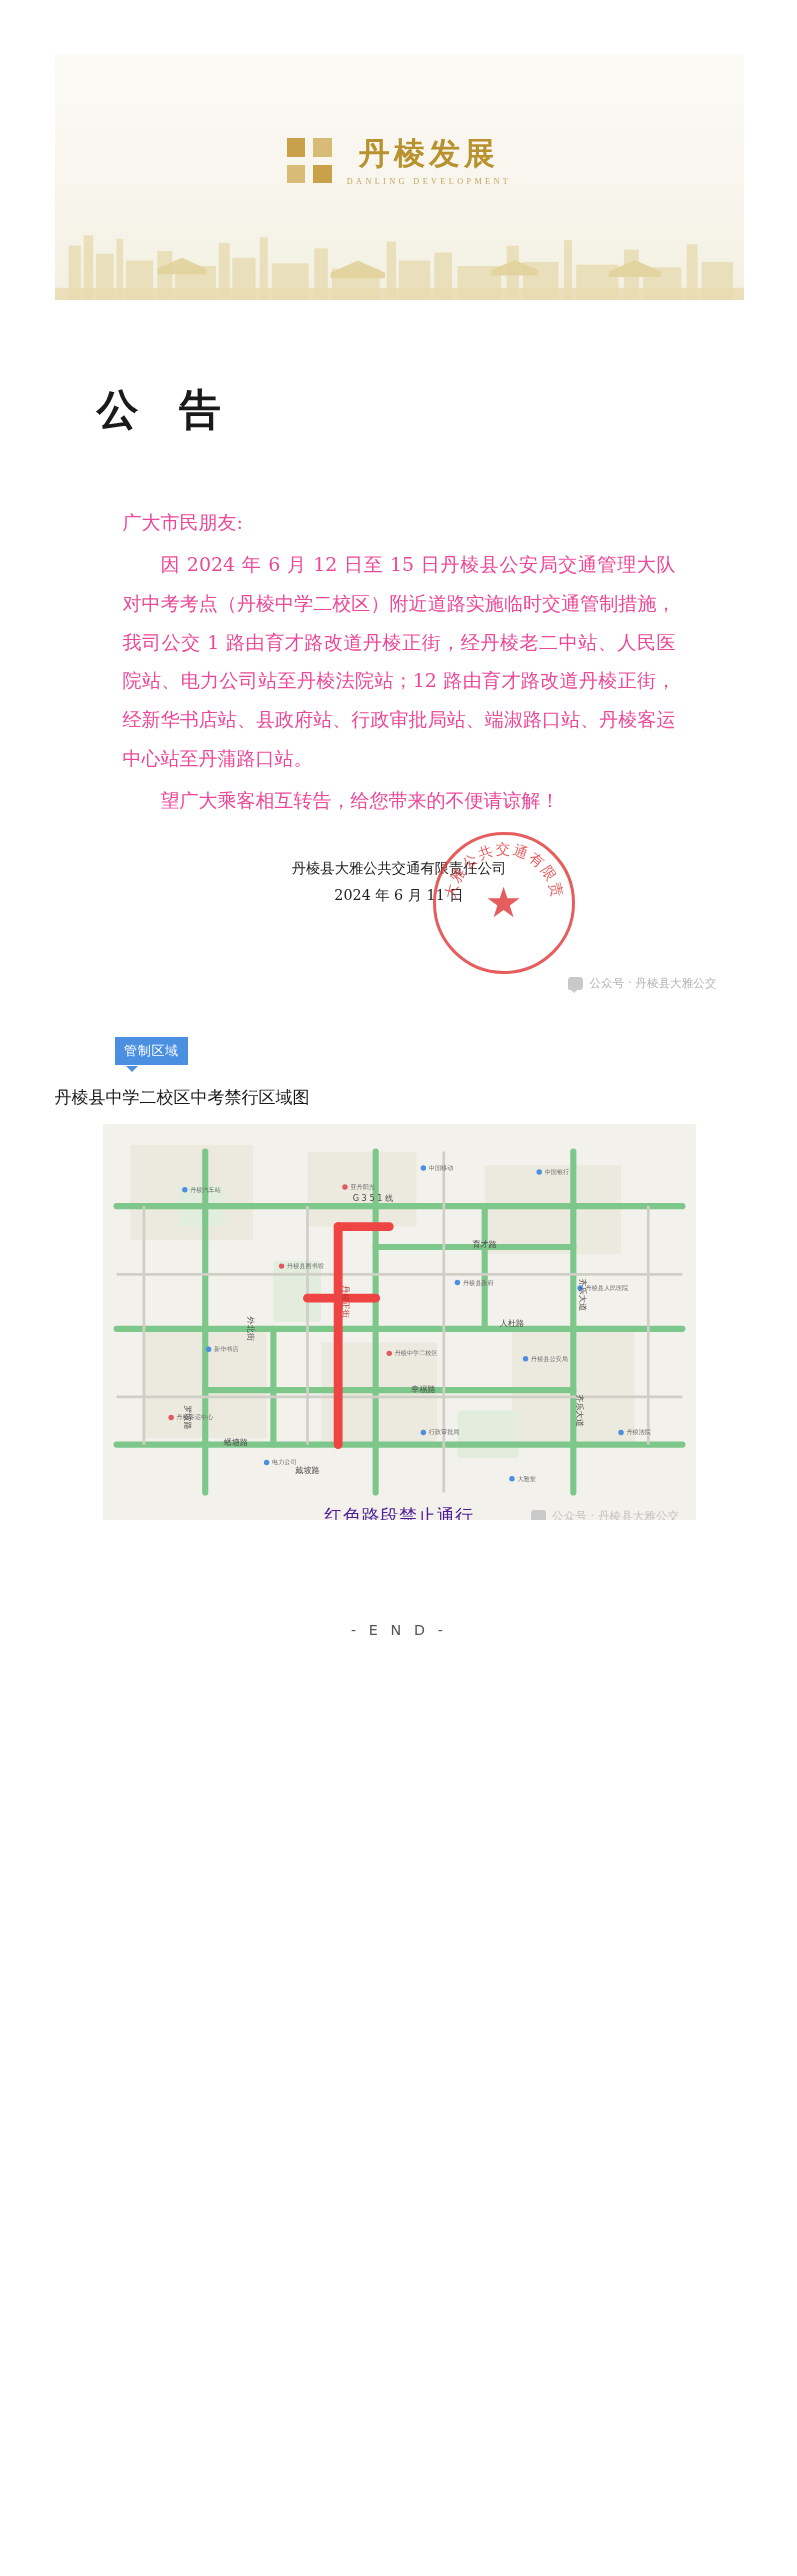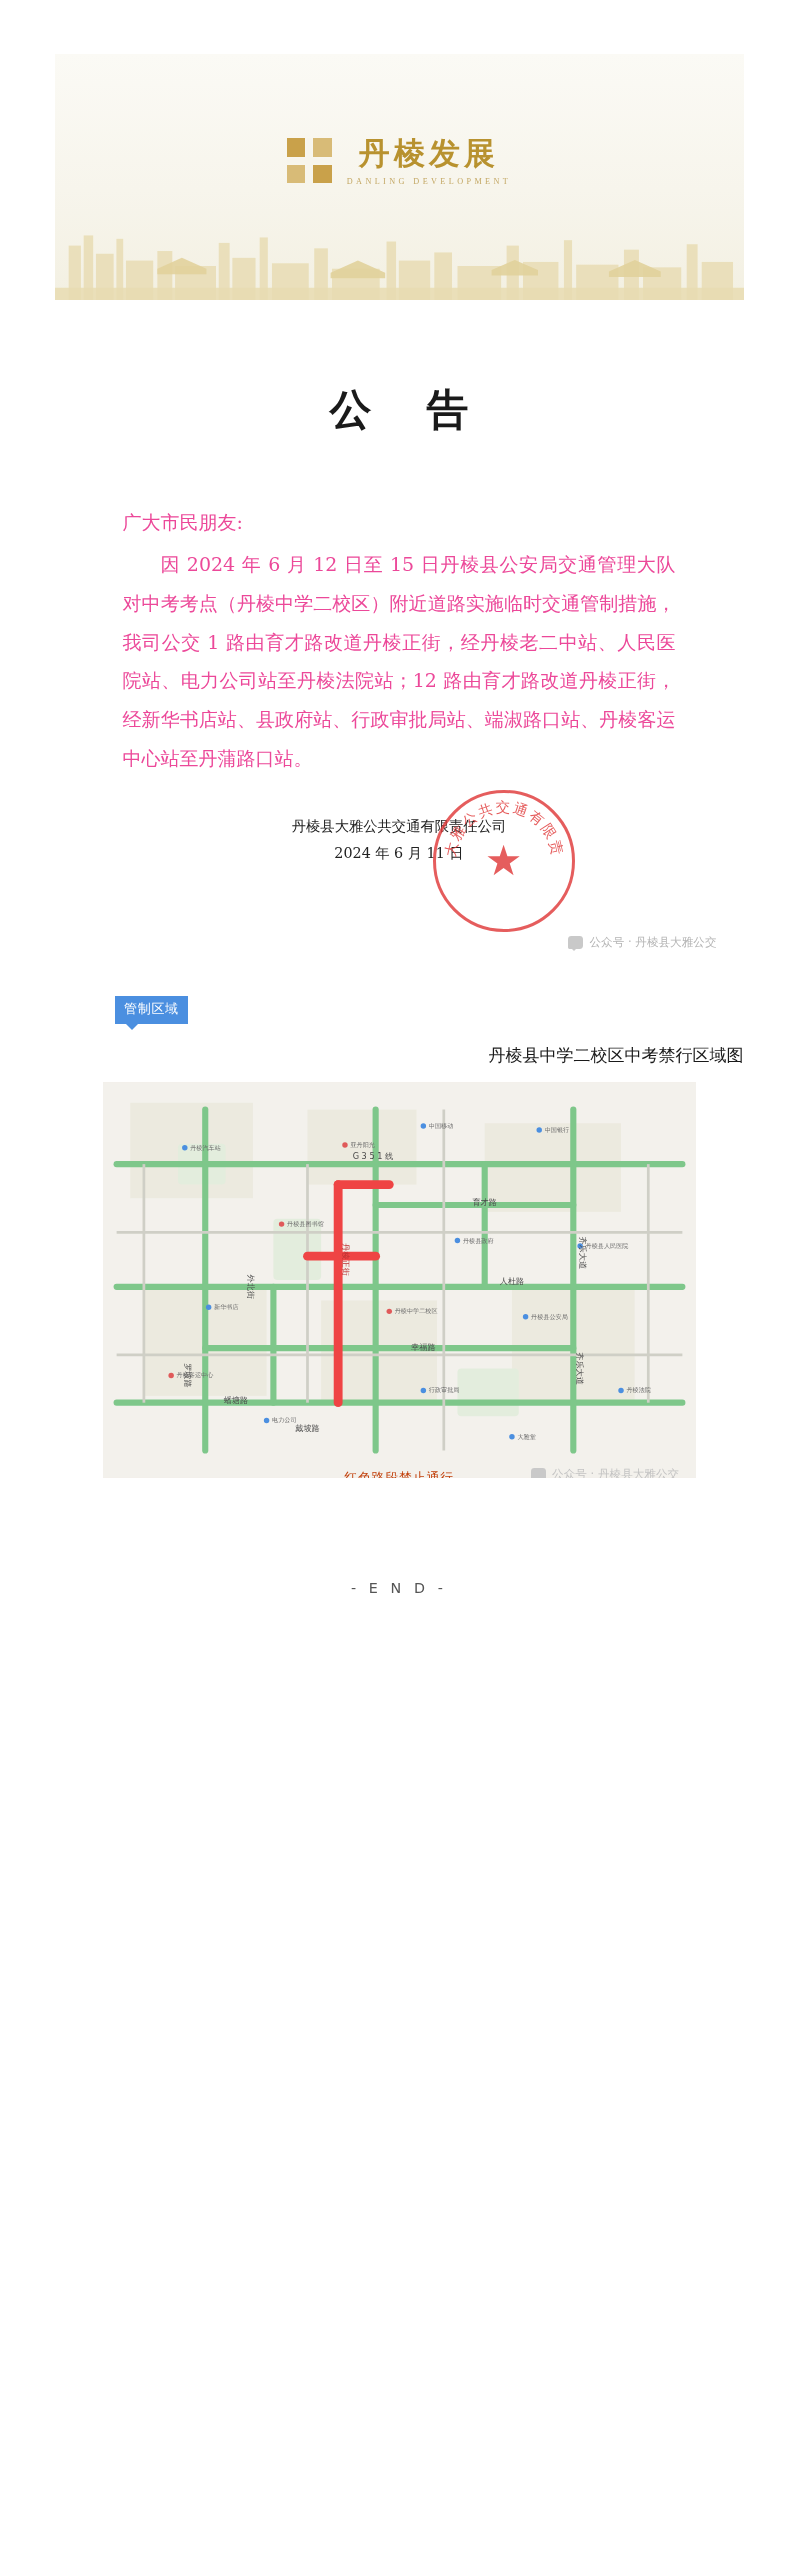--- a/index.html
+++ b/index.html
@@ -119,26 +119,25 @@
     font-family: "DejaVu Sans", "Liberation Sans", sans-serif;
   }
 
   
   .notice {
     margin: 82px 27px 0 27px;
     position: relative;
     padding-bottom: 27px;
   }
   .notice-title {
-    text-align: center;
     font-size: 42px;
     letter-spacing: 15px;
     font-weight: bold;
     color: #1a1a1a;
-    font-family: Liberation Mono, monospace;
+    font-family: Liberation Serif, serif;
     padding-left: 15px;
   }
   .notice-body {
     margin: 65px 41px 0 41px;
     font-size: 19px;
     line-height: 2.05;
     color: #ec4899;
     text-align: justify;
     font-family: "DejaVu Serif", "Liberation Serif", serif;
   }
@@ -227,42 +226,42 @@
     left: 11px;
     bottom: -6.1px;
     width: 0; height: 0;
     border-left: 6.1px solid transparent;
     border-right: 6.1px solid transparent;
     border-top: 6.1px solid #4b8fe0;
   }
 
   
   .map-title {
-    text-align: right;
+    text-align: left;
     font-size: 17px;
     color: #1a1a1a;
     margin: 20.5px 0 15px 0;
     font-family: "DejaVu Sans", "Liberation Sans", sans-serif;
   }
   .map-wrap {
     position: relative;
     width: 593px;
     height: 396px;
     margin: 0 auto;
     background: #f2efe9;
     overflow: hidden;
   }
   .map-wrap svg { display: block; width: 593px; height: 396px; }
   .map-caption {
     position: absolute;
     left: 50%;
     transform: translateX(-50%);
     bottom: -8.2px;
-    color: #c2410c;
-    font-size: 13px;
+    color: #4c1d95;
+    font-size: 18px;
     letter-spacing: 0.7px;
     font-family: Liberation Mono, monospace;
     white-space: nowrap;
   }
   .map-account {
     position: absolute;
     right: 16.4px;
     bottom: -4.1px;
     display: flex;
     align-items: center;
@@ -350,20 +349,21 @@
       </div>
     </div>
 
 
     <div class="notice">
       <div class="notice-title">公 告</div>
 
       <div class="notice-body">
         <p>广大市民朋友:</p>
         <p class="indent">因 2024 年 6 月 12 日至 15 日丹棱县公安局交通管理大队对中考考点（丹棱中学二校区）附近道路实施临时交通管制措施，我司公交 1 路由育才路改道丹棱正街，经丹棱老二中站、人民医院站、电力公司站至丹棱法院站；12 路由育才路改道丹棱正街，经新华书店站、县政府站、行政审批局站、端淑路口站、丹棱客运中心站至丹蒲路口站。</p>
+        <p class="indent">望广大乘客相互转告，给您带来的不便请谅解！</p>
       </div>
 
       <div class="sign-block">
         <div>丹棱县大雅公共交通有限责任公司</div>
         <div>2024 年 6 月 11 日</div>
 
         <div class="seal">
           <div class="seal-text">
             <svg viewBox="0 0 200 200" style="font-size:21px">
               <defs>

